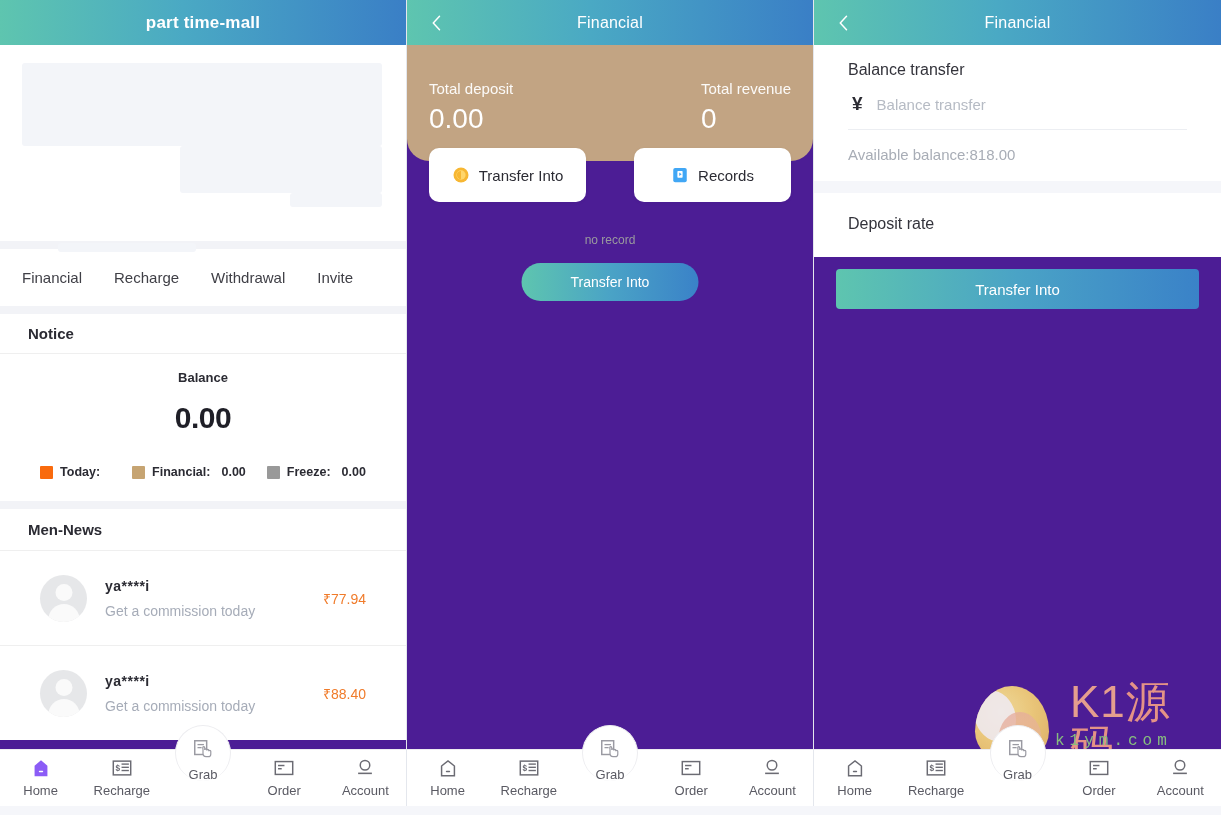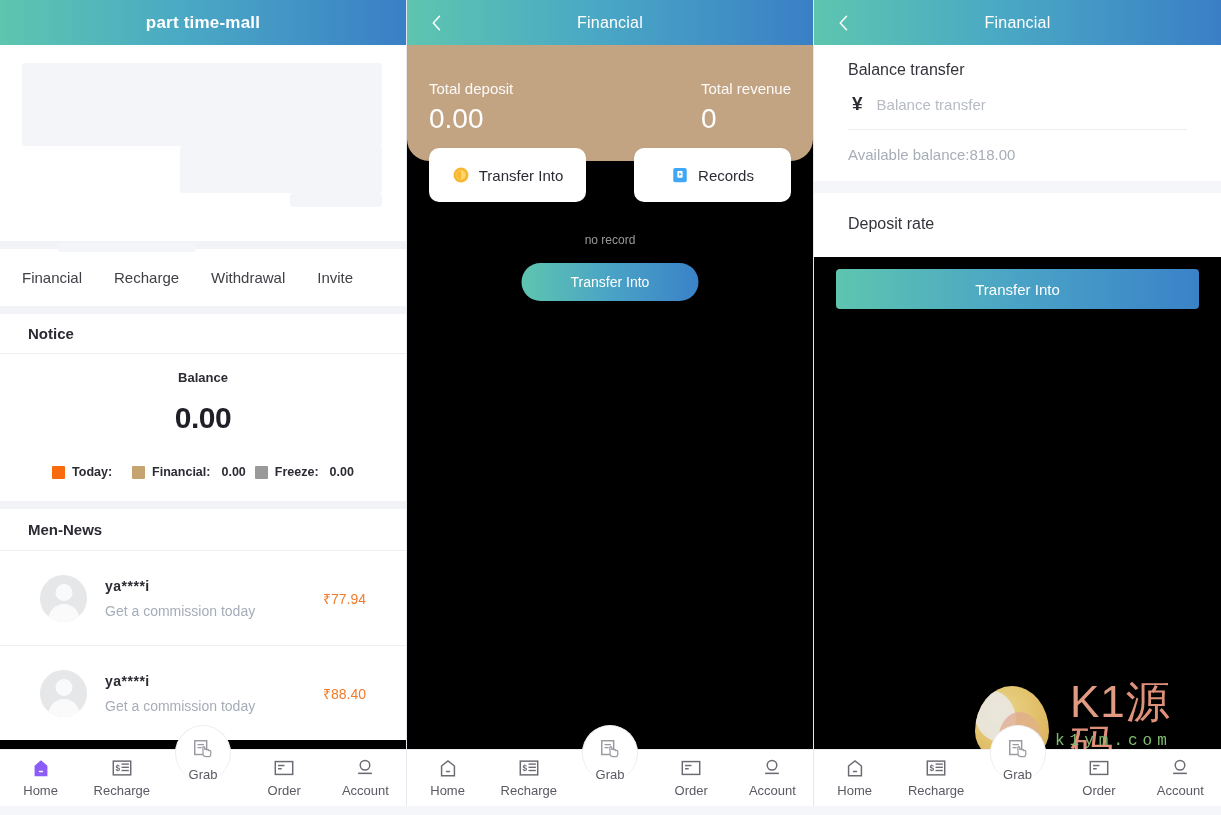--- a/index.html
+++ b/index.html
@@ -5,21 +5,21 @@
   * { margin:0; padding:0; box-sizing:border-box; }
   html,body{
     width:1221px; height:815px;
     font-family:"Liberation Sans", sans-serif;
     background:#f5f6fa;
     overflow:hidden;
   }
   .screens{ display:flex; width:1221px; height:815px; }
   .panel{
     width:407px; height:806px; position:relative;
-    background:#000000; overflow:hidden;
+    background:#4c1d95; overflow:hidden;
     border-right:1px solid #e4e7ed;
   }
   .panel:last-child{ border-right:none; width:407px; }
 
   
   .topbar{
     height:45px; width:100%;
     background:linear-gradient(90deg,#5ec5af 0%, #4aa9c4 45%, #3a7fc6 100%);
     display:flex; align-items:center; justify-content:center;
     position:relative; color:#fff;
@@ -50,21 +50,21 @@
   .notice-head{
     background:#fff; height:40px; display:flex; align-items:center;
     padding:0 28px; font-size:15px; font-weight:700; color:#2b2b33;
     border-bottom:1px solid #efefef;
   }
   .balance-card{ background:#fff; padding:16px 0 22px; text-align:center; }
   .balance-label{ font-size:13px; font-weight:700; color:#2b2b33; }
   .balance-value{ font-size:30px; font-weight:700; color:#1f1f27; margin-top:16px; letter-spacing:-.5px;}
   .legend{
     display:flex; align-items:center; justify-content:center;
-    gap:9px; margin-top:30px; font-size:12.5px; font-weight:700; color:#2b2b33;
+    gap:21px; margin-top:30px; font-size:12.5px; font-weight:700; color:#2b2b33;
   }
   .sw{ width:13px;height:13px; display:inline-block; border-radius:1px; }
   .legend .lbl{ margin-right:4px; }
   .legend .val{ font-weight:700; color:#2b2b33; }
   .legend .grp{ display:flex; align-items:center; gap:7px; }
 
   .news-head{
     background:#fff; height:41px; display:flex; align-items:center;
     padding:0 28px; font-size:15px; font-weight:700; color:#2b2b33;
   }

